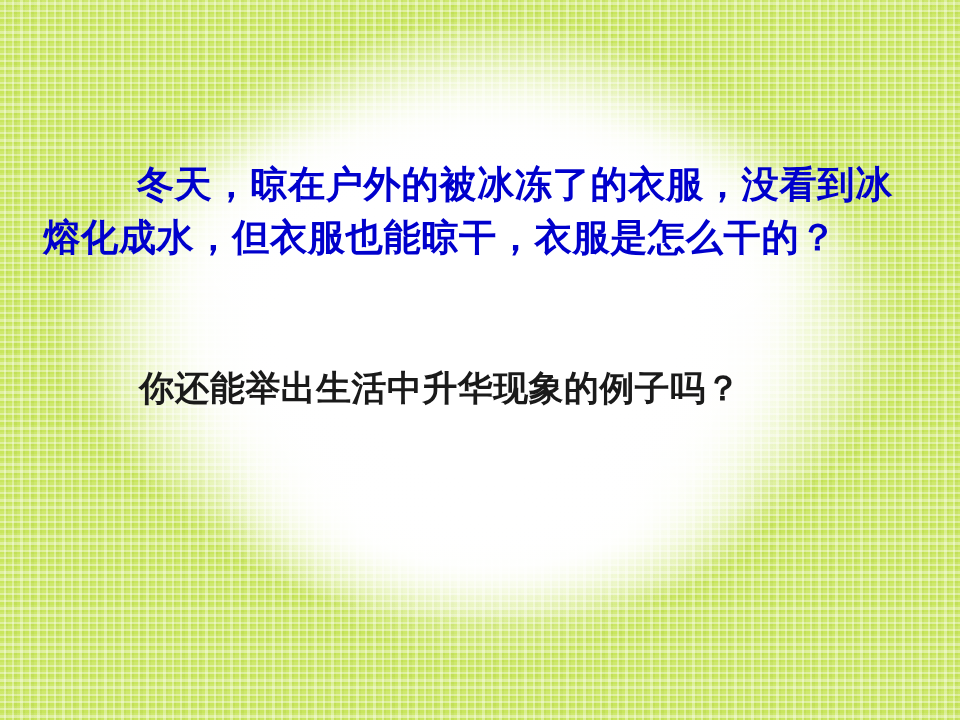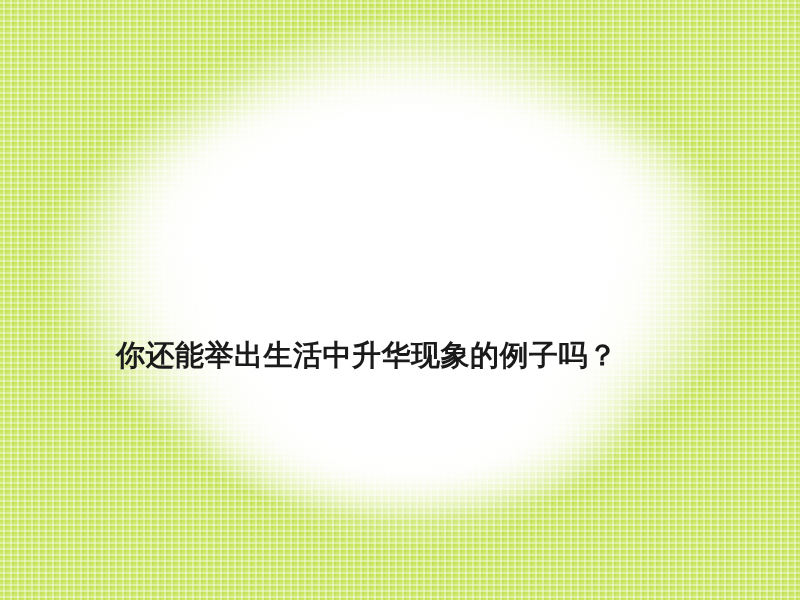--- a/index.html
+++ b/index.html
@@ -155,36 +155,36 @@
 
   #question-secondary {
     left: 36px;
     top: 302px;
     width: 736px;
     color: #1a1a1a;
     font-size: 29px;
     line-height: 42px;
     text-indent: 80px;
     font-family: "DejaVu Sans", "Liberation Sans", sans-serif;
-    margin-top: 32px;
   }
 </style>
 </head>
 <body>
 
 <div id="slide">
 
   <div id="texture-weave"></div>
   <div id="texture-rim"></div>
 
   <div id="vignette-main"></div>
   <div id="vignette-wide"></div>
   <div id="vignette-tall"></div>
   <div id="vignette-blob-b"></div>
   <div id="vignette-blob-a"></div>
 
   <div id="content">
 
+    <div class="text-block" id="question-primary">冬天，晾在户外的被冰冻了的衣服，没看到冰熔化成水，但衣服也能晾干，衣服是怎么干的？</div>
 
     <div class="text-block" id="question-secondary">你还能举出生活中升华现象的例子吗？</div>
 
   </div>
 </div>
 
 </body></html>

